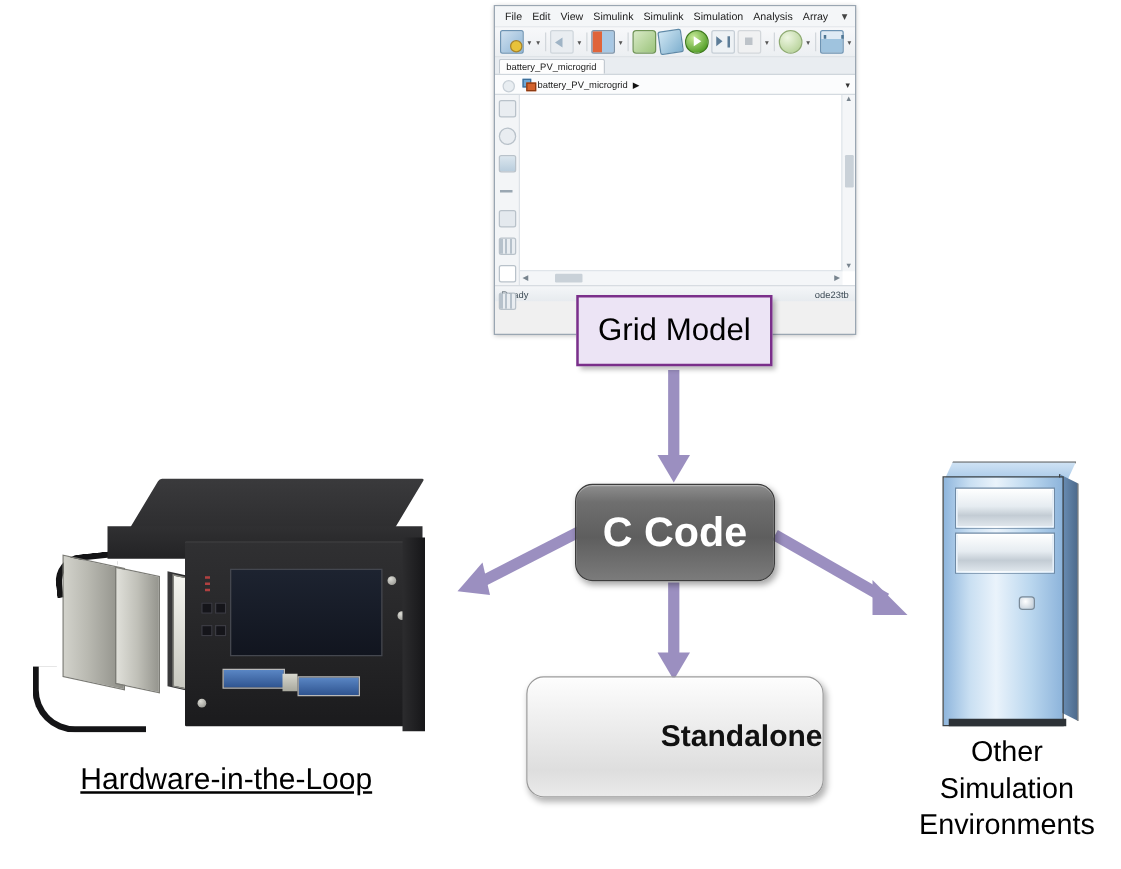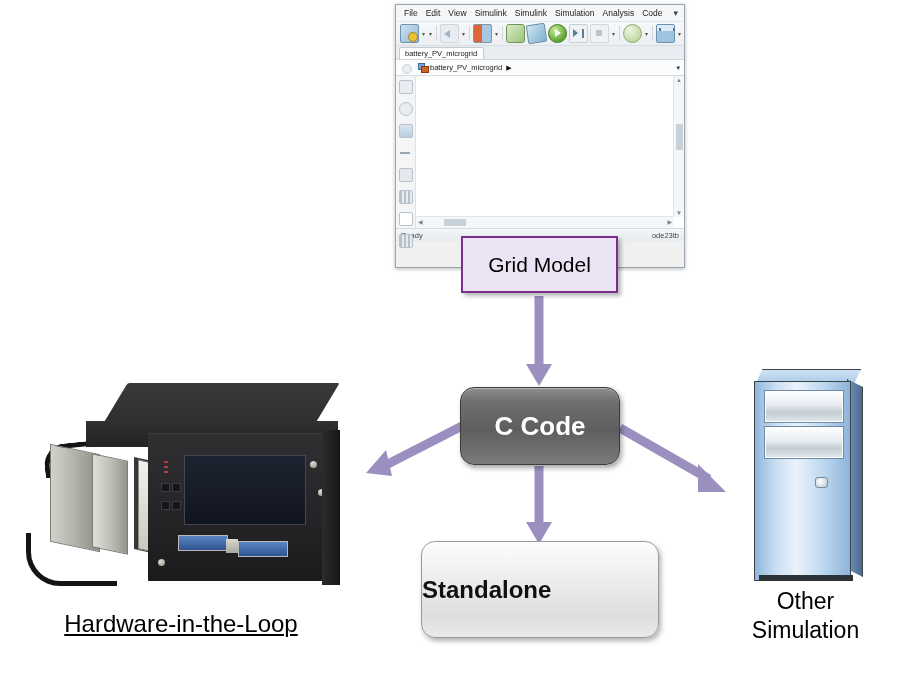--- a/index.html
+++ b/index.html
@@ -253,43 +253,43 @@
   
   #grid-model-box {
     position:absolute; left:461px; top:236px; width:157px; height:57px;
     background:#ece4f5;
     border:2px solid #7a2f8a;
     box-shadow: 3px 3px 4px rgba(0,0,0,0.28);
     display:flex; align-items:center; justify-content:center;
     box-sizing:border-box;
     z-index: 5;
   }
-  #grid-model-box .txt { font-size:21px; color:#000; }
+  #grid-model-box .txt { font-size:25px; color:#000; }
 
   
   #c-code-box {
     position:absolute; left:460px; top:387px; width:160px; height:78px;
     border-radius:14px;
     background: linear-gradient(to bottom, #8e8e8e 0%, #6f6f6f 18%, #5e5e5e 55%, #7b7b7b 100%);
     border:1px solid #3c3c3c;
     box-shadow: 2px 3px 5px rgba(0,0,0,0.35), inset 0 1px 0 rgba(255,255,255,0.35);
     display:flex; align-items:center; justify-content:center;
     box-sizing:border-box;
     z-index: 5;
   }
-  #c-code-box .txt { font-size:26px; font-weight:bold; color:#ffffff; }
+  #c-code-box .txt { font-size:33px; font-weight:bold; color:#ffffff; }
 
   
   #standalone-box {
     position:absolute; left:421px; top:541px; width:238px; height:97px;
     border-radius:14px;
     background: linear-gradient(to bottom, #fdfdfd 0%, #ededed 40%, #dedede 78%, #eaeaea 100%);
     border:1px solid #9a9a9a;
     box-shadow: 2px 3px 5px rgba(0,0,0,0.3), inset 0 1px 0 rgba(255,255,255,0.9);
-    display:flex; flex-direction:column; align-items:flex-start; justify-content:center;
+    display:flex; flex-direction:column; align-items:flex-end; justify-content:center;
     box-sizing:border-box;
     z-index: 5;
   }
   #standalone-box .txt { font-size:24px; font-weight:bold; color:#111; line-height:1.15; }
 
   
   .arrow-svg { position:absolute; overflow:visible; }
 
   
   #hil-photo {
@@ -429,21 +429,21 @@
 
 
   <div class="sl-menubar">
     <span class="sl-menu-item">File</span>
     <span class="sl-menu-item">Edit</span>
     <span class="sl-menu-item">View</span>
     <span class="sl-menu-item">Simulink</span>
     <span class="sl-menu-item">Simulink</span>
     <span class="sl-menu-item">Simulation</span>
     <span class="sl-menu-item">Analysis</span>
-    <span class="sl-menu-item">Code</span>
+    <span class="sl-menu-item">Array</span>
     <span class="sl-menu-more">▾</span>
   </div>
 
   <div class="sl-toolbar">
     <span class="tb-ico new"></span>
     <span class="tb-caret">▾</span>
     <span class="tb-caret">▾</span>
     <span class="tb-sep"></span>
     <span class="tb-ico arrow-l"></span>
     <span class="tb-caret">▾</span>
@@ -581,13 +581,14 @@
   <div class="tw-base"></div>
 </div>
 
 <div class="caption" id="caption-hil">
   <div>Hardware-in-the-Loop</div>
 </div>
 
 <div class="caption" id="caption-other">
   <div>Other</div>
   <div>Simulation</div>
+  <div>Environments</div>
 </div>
 
 </body></html>

